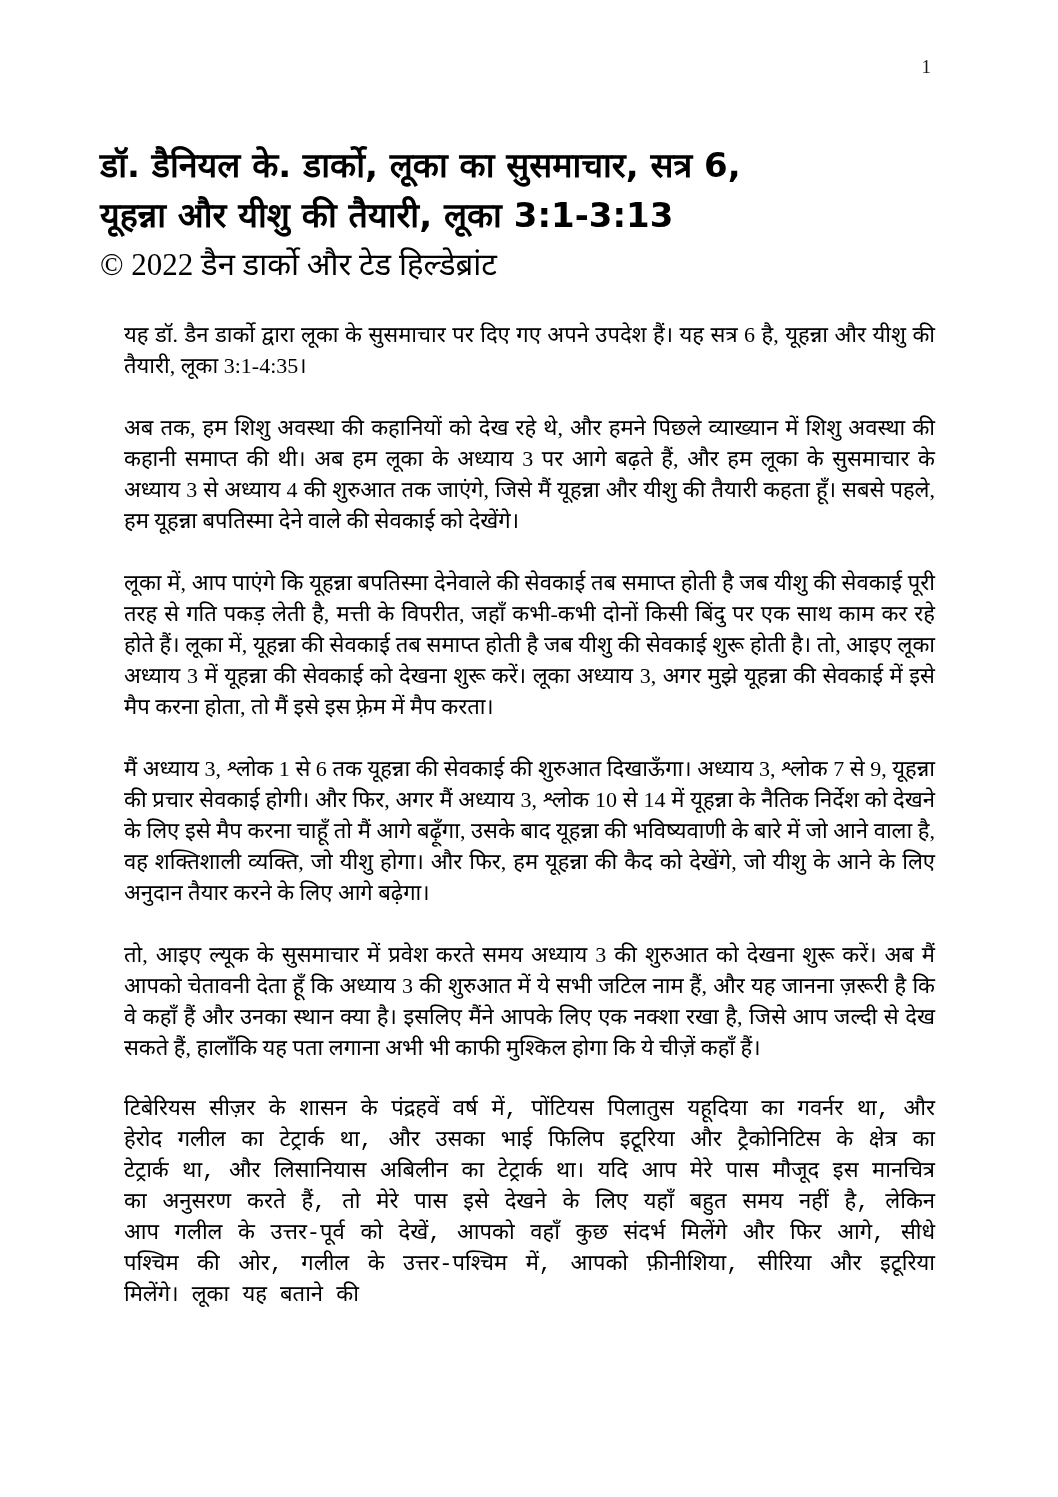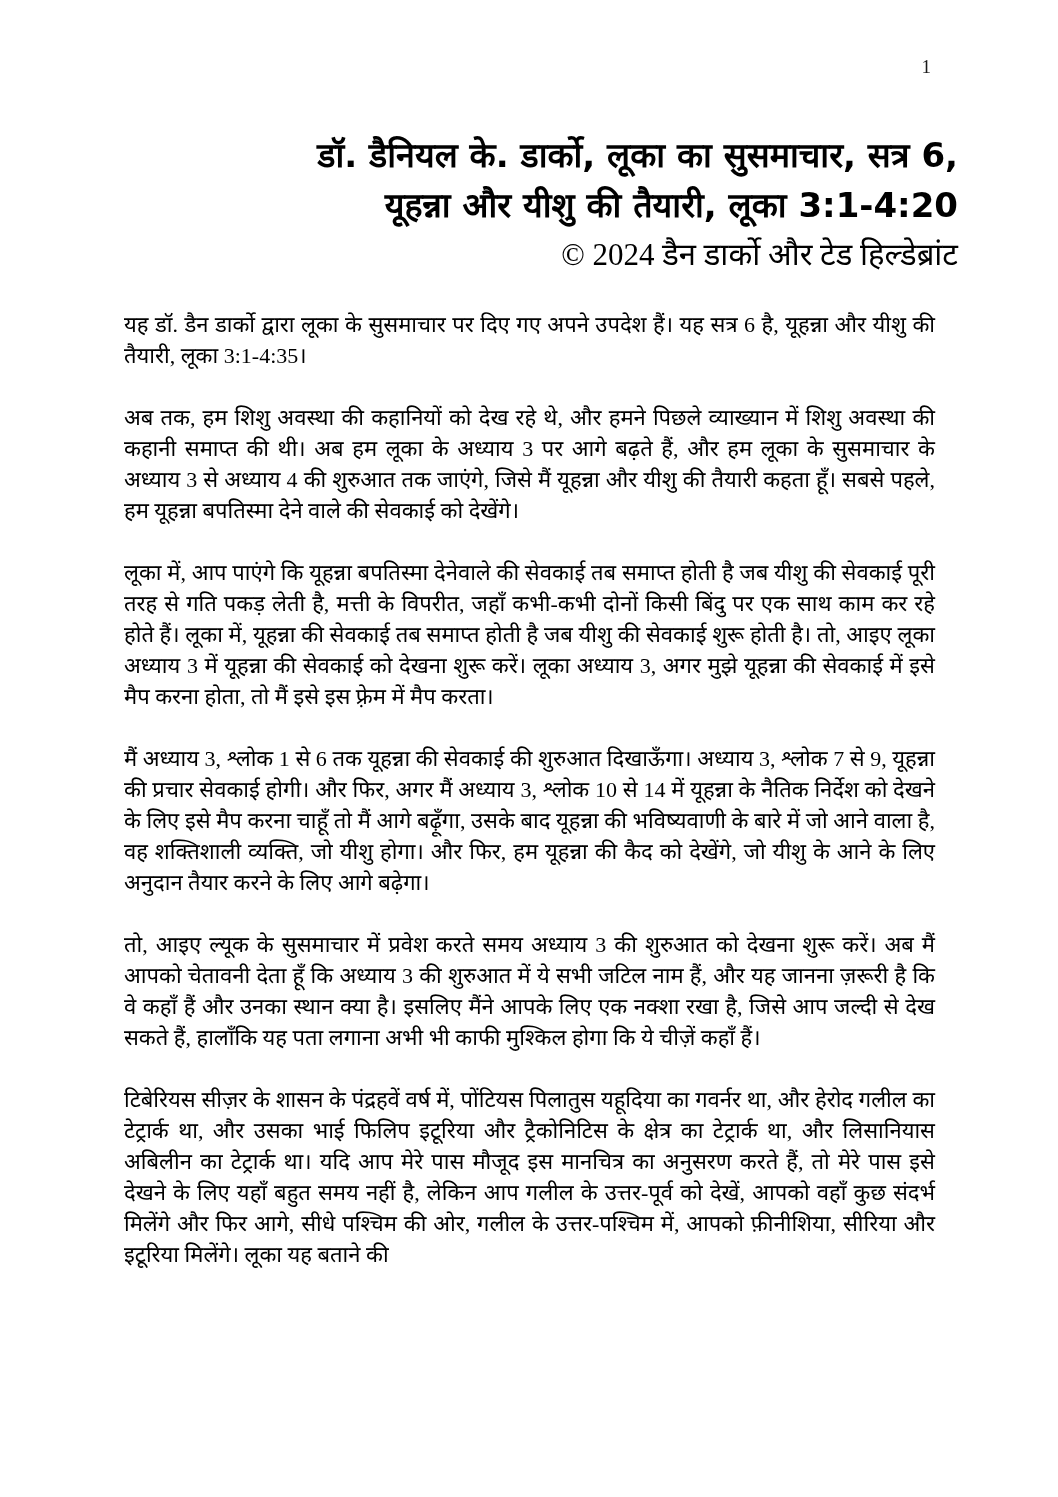--- a/index.html
+++ b/index.html
@@ -20,23 +20,23 @@
   .page-number {
     position: absolute;
     top: 55px;
     right: 127px;
     font-size: 19px;
     line-height: 24px;
     color: #1a1a1a;
     font-family: "Liberation Serif", serif;
   }
   .title-block {
-    margin: 6px 100px;
+    margin: 16px 100px;
     padding-top: 124px;
-    text-align: right;
+    text-align: left;
   }
   .doc-title {
     margin: 0;
     font-family: "DejaVu Sans", "Liberation Sans", sans-serif;
     font-weight: 700;
     font-size: 34px;
     line-height: 50px;
     color: #000000;
   }
   .doc-title .title-line {
@@ -55,35 +55,36 @@
     font-family: "Liberation Serif", "DejaVu Serif", serif;
     font-size: 22px;
     line-height: 31px;
     color: #000000;
   }
   .body-text p {
     margin: 0 0 31px 0;
   }
   .body-text p:last-child {
     margin-bottom: 16px;
+    font-family: Liberation Mono, monospace;
   }
 </style>
 </head>
 <body>
 
 <div class="page">
 
   <div class="page-number">1</div>
 
   <header class="title-block">
     <h1 class="doc-title">
       <span class="title-line">डॉ. डैनियल के. डार्को, लूका का सुसमाचार, सत्र 6,</span>
-      <span class="title-line">यूहन्ना और यीशु की तैयारी, लूका 3:1-4:20</span>
+      <span class="title-line">यूहन्ना और यीशु की तैयारी, लूका 3:1-3:13</span>
     </h1>
-    <div class="copyright">© 2024 डैन डार्को और टेड हिल्डेब्रांट</div>
+    <div class="copyright">© 2022 डैन डार्को और टेड हिल्डेब्रांट</div>
   </header>
 
   <main class="body-text">
     <p>यह डॉ. डैन डार्को द्वारा लूका के सुसमाचार पर दिए गए अपने उपदेश हैं। यह सत्र 6 है, यूहन्ना और यीशु की तैयारी, लूका 3:1-4:35।</p>
     <p>अब तक, हम शिशु अवस्था की कहानियों को देख रहे थे, और हमने पिछले व्याख्यान में शिशु अवस्था की कहानी समाप्त की थी। अब हम लूका के अध्याय 3 पर आगे बढ़ते हैं, और हम लूका के सुसमाचार के अध्याय 3 से अध्याय 4 की शुरुआत तक जाएंगे, जिसे मैं यूहन्ना और यीशु की तैयारी कहता हूँ। सबसे पहले, हम यूहन्ना बपतिस्मा देने वाले की सेवकाई को देखेंगे।</p>
     <p>लूका में, आप पाएंगे कि यूहन्ना बपतिस्मा देनेवाले की सेवकाई तब समाप्त होती है जब यीशु की सेवकाई पूरी तरह से गति पकड़ लेती है, मत्ती के विपरीत, जहाँ कभी-कभी दोनों किसी बिंदु पर एक साथ काम कर रहे होते हैं। लूका में, यूहन्ना की सेवकाई तब समाप्त होती है जब यीशु की सेवकाई शुरू होती है। तो, आइए लूका अध्याय 3 में यूहन्ना की सेवकाई को देखना शुरू करें। लूका अध्याय 3, अगर मुझे यूहन्ना की सेवकाई में इसे मैप करना होता, तो मैं इसे इस फ़्रेम में मैप करता।</p>
     <p>मैं अध्याय 3, श्लोक 1 से 6 तक यूहन्ना की सेवकाई की शुरुआत दिखाऊँगा। अध्याय 3, श्लोक 7 से 9, यूहन्ना की प्रचार सेवकाई होगी। और फिर, अगर मैं अध्याय 3, श्लोक 10 से 14 में यूहन्ना के नैतिक निर्देश को देखने के लिए इसे मैप करना चाहूँ तो मैं आगे बढ़ूँगा, उसके बाद यूहन्ना की भविष्यवाणी के बारे में जो आने वाला है, वह शक्तिशाली व्यक्ति, जो यीशु होगा। और फिर, हम यूहन्ना की कैद को देखेंगे, जो यीशु के आने के लिए अनुदान तैयार करने के लिए आगे बढ़ेगा।</p>
     <p>तो, आइए ल्यूक के सुसमाचार में प्रवेश करते समय अध्याय 3 की शुरुआत को देखना शुरू करें। अब मैं आपको चेतावनी देता हूँ कि अध्याय 3 की शुरुआत में ये सभी जटिल नाम हैं, और यह जानना ज़रूरी है कि वे कहाँ हैं और उनका स्थान क्या है। इसलिए मैंने आपके लिए एक नक्शा रखा है, जिसे आप जल्दी से देख सकते हैं, हालाँकि यह पता लगाना अभी भी काफी मुश्किल होगा कि ये चीज़ें कहाँ हैं।</p>
     <p>टिबेरियस सीज़र के शासन के पंद्रहवें वर्ष में, पोंटियस पिलातुस यहूदिया का गवर्नर था, और हेरोद गलील का टेट्रार्क था, और उसका भाई फिलिप इटूरिया और ट्रैकोनिटिस के क्षेत्र का टेट्रार्क था, और लिसानियास अबिलीन का टेट्रार्क था। यदि आप मेरे पास मौजूद इस मानचित्र का अनुसरण करते हैं, तो मेरे पास इसे देखने के लिए यहाँ बहुत समय नहीं है, लेकिन आप गलील के उत्तर-पूर्व को देखें, आपको वहाँ कुछ संदर्भ मिलेंगे और फिर आगे, सीधे पश्चिम की ओर, गलील के उत्तर-पश्चिम में, आपको फ़ीनीशिया, सीरिया और इटूरिया मिलेंगे। लूका यह बताने की</p>
   </main>

